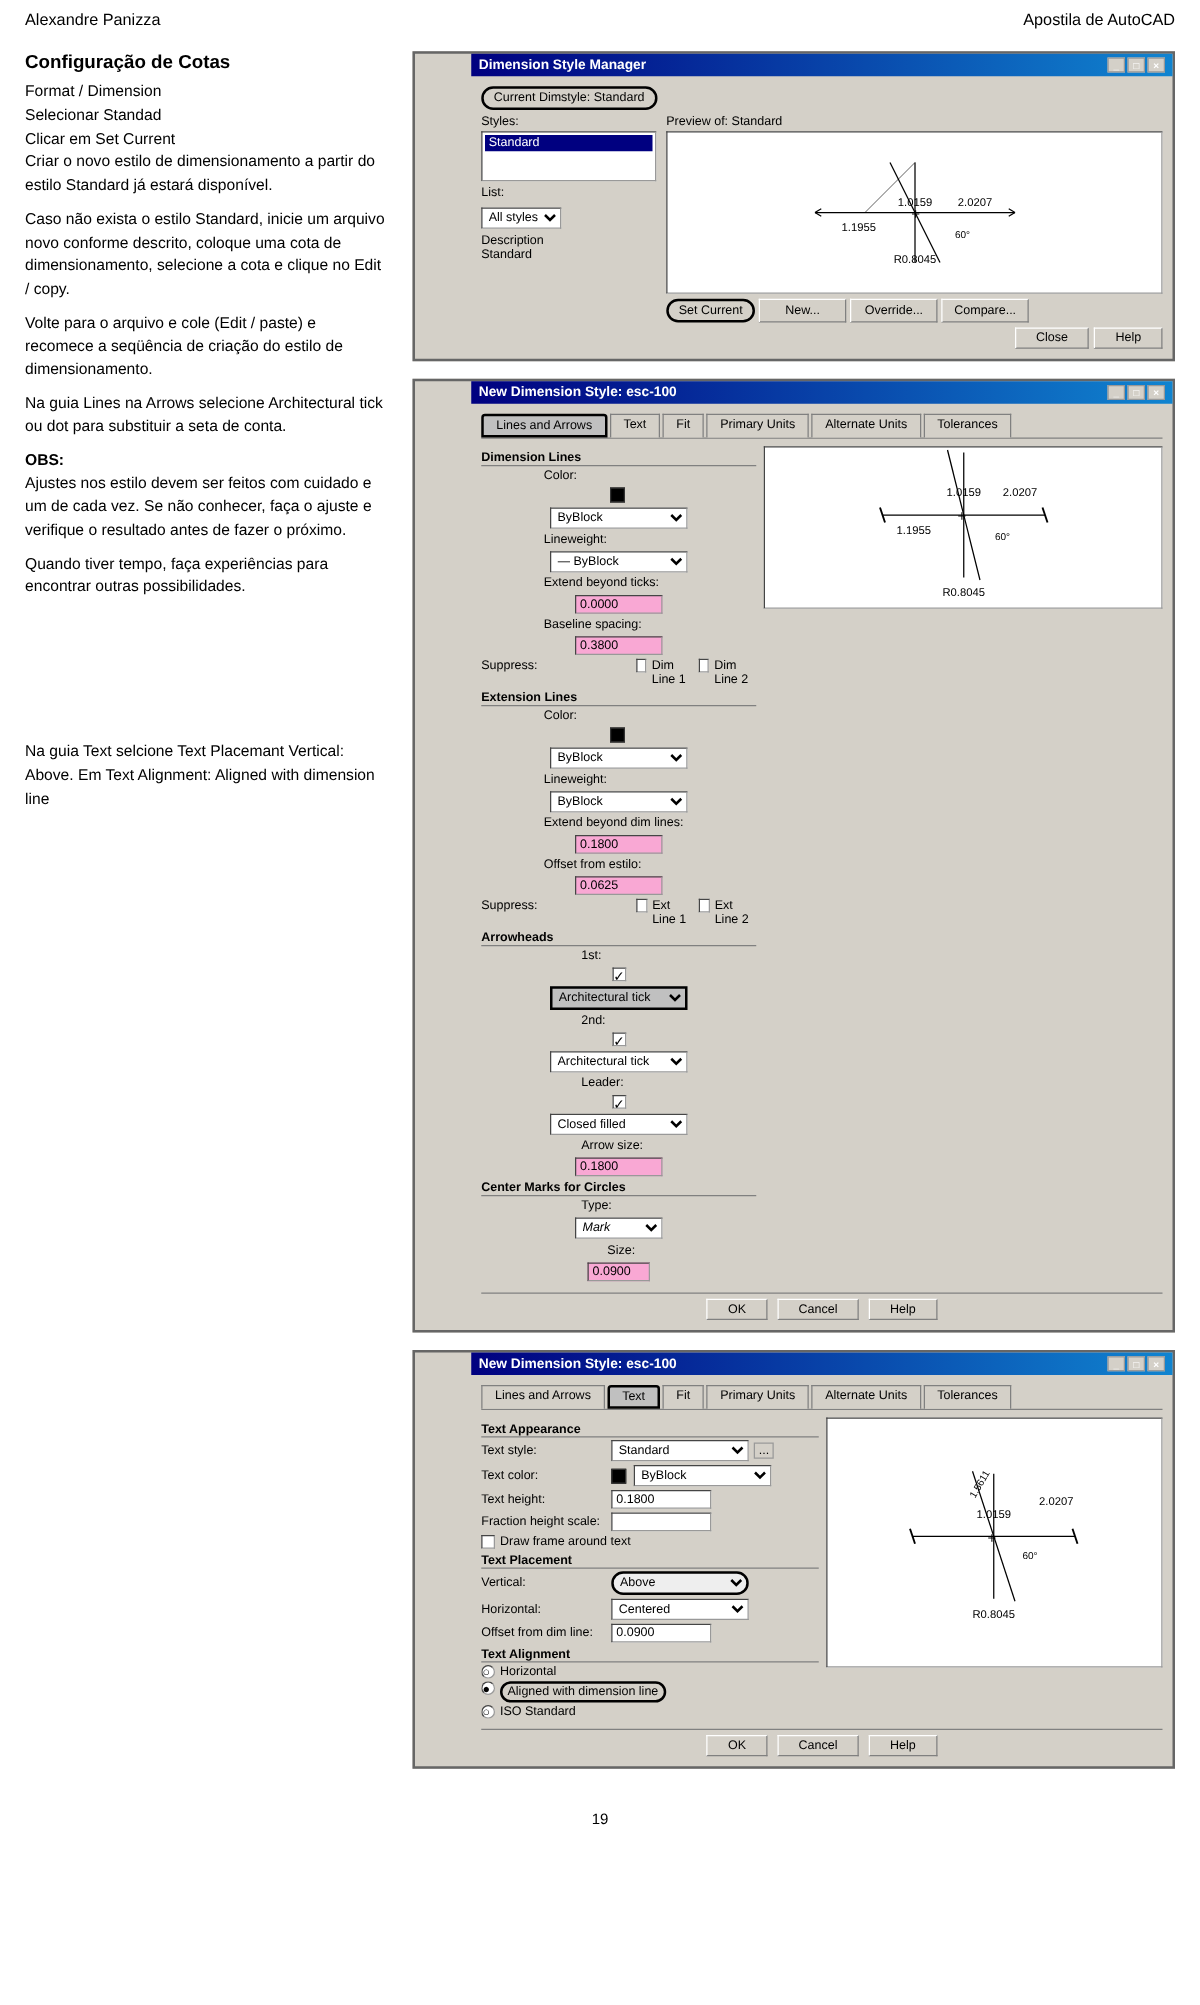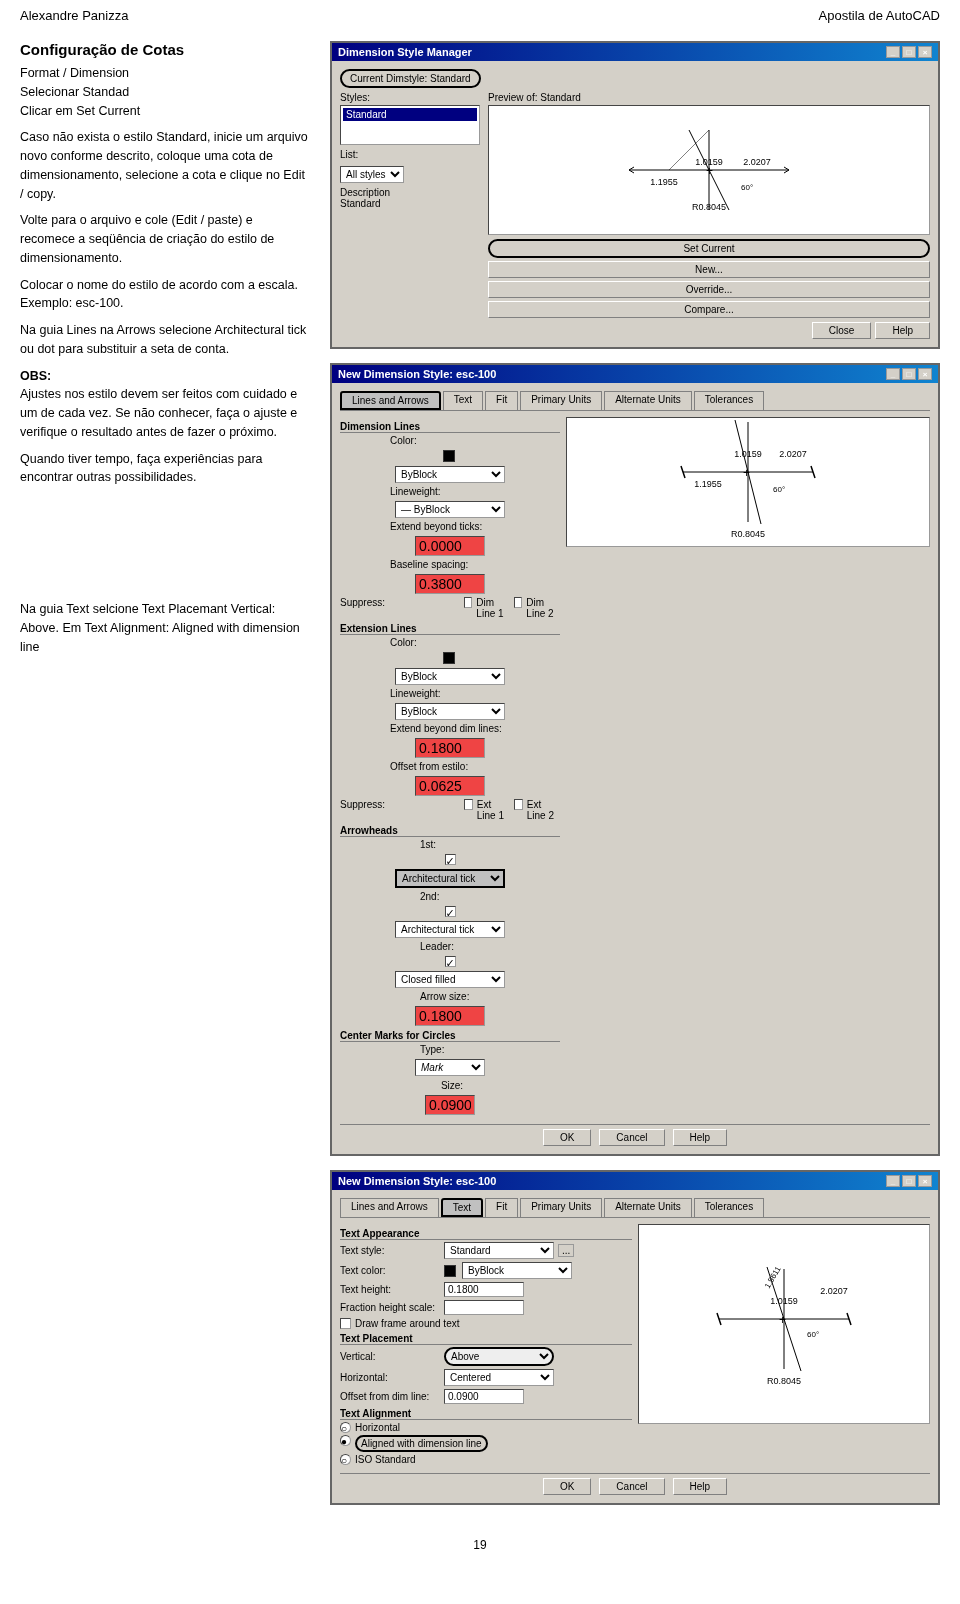--- a/index.html
+++ b/index.html
@@ -48,20 +48,21 @@
     }
 
     b { font-weight: bold; }
 
     
     .dialog {
       border: 2px solid #666;
       background: #d4d0c8;
       margin-bottom: 14px;
       font-size: 11px;
+      padding-left: 45px;
     }
 
     .dialog-titlebar {
       background: linear-gradient(to right, #000080, #1084d0);
       color: white;
       padding: 3px 6px;
       font-size: 11px;
       font-weight: bold;
       display: flex;
       align-items: center;
@@ -149,21 +150,21 @@
       position: relative;
     }
 
     .preview-label {
       font-size: 10px;
       margin-bottom: 2px;
     }
 
     .btn-row {
       display: flex;
-      flex-direction: column;
+      flex-direction: row;
       gap: 3px;
     }
 
     .win-btn {
       background: #d4d0c8;
       border: 1px solid #fff;
       border-right-color: #808080;
       border-bottom-color: #808080;
       padding: 2px 8px;
       font-size: 10px;
@@ -218,22 +219,22 @@
     }
 
     .form-label-sm {
       font-size: 10px;
       width: 60px;
       flex-shrink: 0;
     }
 
     .form-input {
       border: 1px inset #999;
-      background: #ef4444;
-      font-size: 14px;
+      background: #f9a8d4;
+      font-size: 10px;
       padding: 1px 3px;
       width: 70px;
     }
 
     .form-select {
       border: 1px inset #999;
       background: white;
       font-size: 10px;
       padding: 1px;
       width: 110px;
@@ -379,24 +380,24 @@
 </div>
 
 <div class="page-content">
 
   <div class="left-col">
     <h2>Configuração de Cotas</h2>
     <p>
       <span>Format / Dimension</span><br>
       <span>Selecionar Standad</span><br>
       <span>Clicar em Set Current</span><br>
+      <span>Criar o novo estilo de dimensionamento a partir do estilo Standard já estará disponível.</span>
     </p>
     <p>Caso não exista o estilo Standard, inicie um arquivo novo conforme descrito, coloque uma cota de dimensionamento, selecione a cota e clique no Edit / copy.</p>
     <p>Volte para o arquivo e cole (Edit / paste) e recomece a seqüência de criação do estilo de dimensionamento.</p>
-    <p>Colocar o nome do estilo de acordo com a escala. Exemplo: esc-100.</p>
     <p>Na guia Lines na Arrows selecione Architectural tick ou dot para substituir a seta de conta.</p>
     <p>
       <b>OBS:</b><br>
       <span>Ajustes nos estilo devem ser feitos com cuidado e um de cada vez. Se não conhecer, faça o ajuste e verifique o resultado antes de fazer o próximo.</span>
     </p>
     <p>Quando tiver tempo, faça experiências para encontrar outras possibilidades.</p>
 
     <br><br><br><br><br><br><br>
 
     <p>

